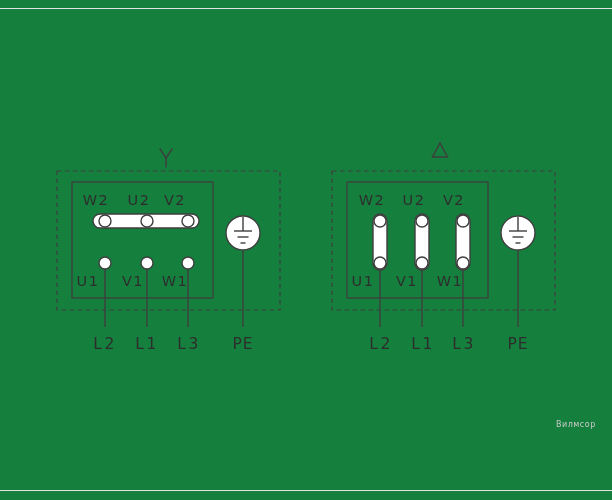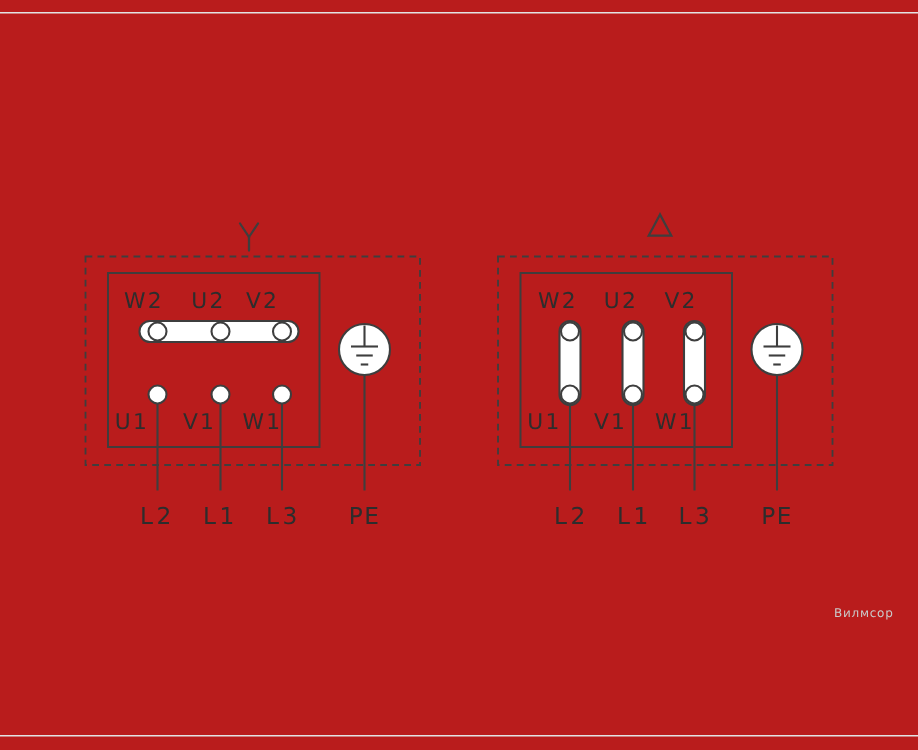--- a/index.html
+++ b/index.html
@@ -1,37 +1,37 @@
 <!DOCTYPE html>
 <html><head>
 <meta charset="utf-8">
 <style>
   * { margin: 0; padding: 0; box-sizing: border-box; }
   html, body { background: #ffffff; }
   .canvas {
     position: relative;
     width: 612px;
     height: 500px;
-    background: #b91c1c;
+    background: #15803d;
     overflow: hidden;
     font-family: "DejaVu Sans", sans-serif;
   }
   .hairline {
     position: absolute;
     left: 0;
     width: 612px;
     height: 1px;
     background: #e3e3e3;
   }
   .hairline.top { top: 8px; }
   .hairline.bottom { top: 490px; }
   .watermark {
     position: absolute;
     left: 556px;
-    top: 404px;
+    top: 420px;
     font-size: 8px;
     color: #c9c9c9;
     letter-spacing: 0.5px;
     user-select: none;
   }
   svg.diagram { position: absolute; left: 0; top: 0; }
   .box      { fill: none; stroke: #3e3e3e; stroke-width: 1.3; }
   .dashedbox{ fill: none; stroke: #3e3e3e; stroke-width: 1.2; stroke-dasharray: 4.5 3.5; }
   .term     { fill: #ffffff; stroke: #3e3e3e; stroke-width: 1.4; }
   .wire     { stroke: #3e3e3e; stroke-width: 1.4; fill: none; }

